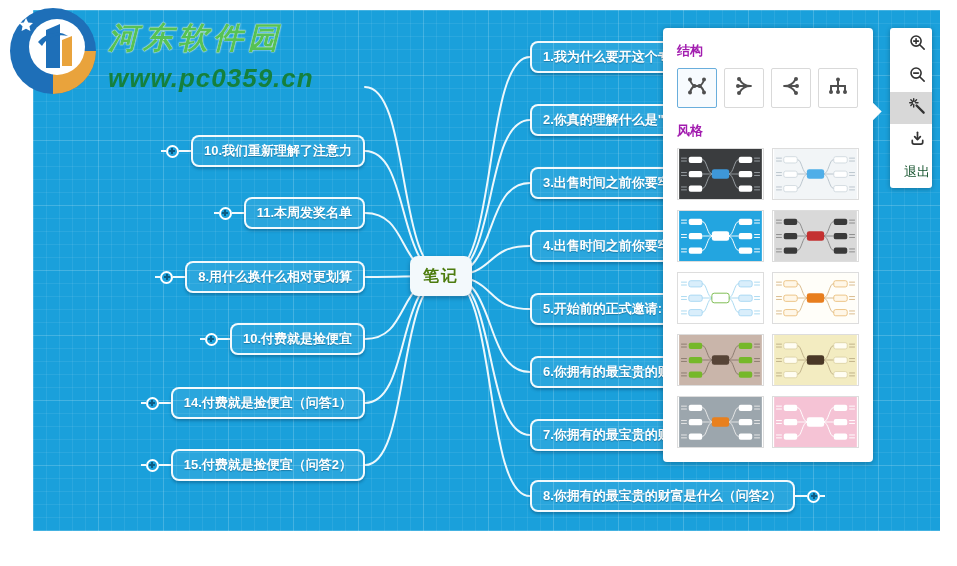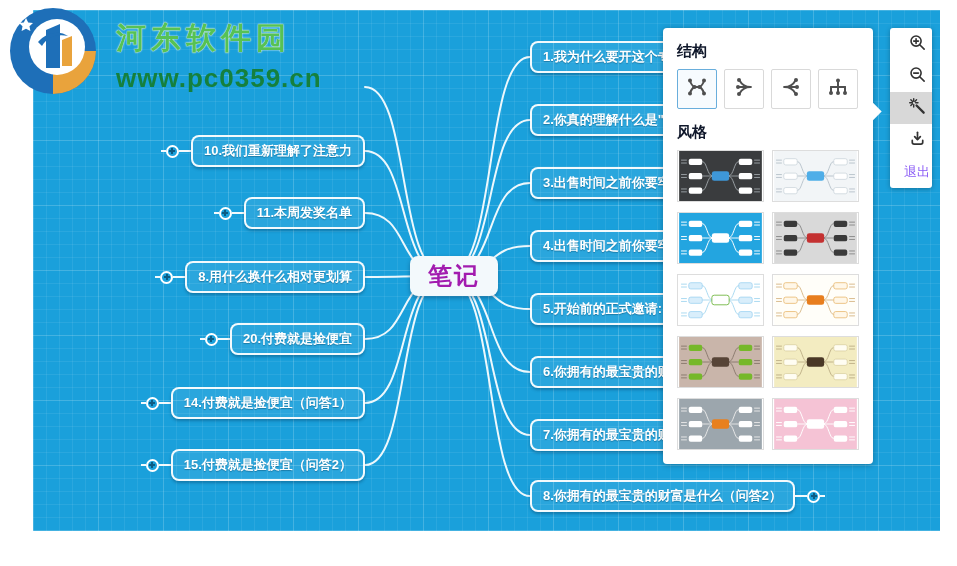--- a/index.html
+++ b/index.html
@@ -24,51 +24,51 @@
     background:rgba(255,255,255,.07);box-shadow:0 2px 3px rgba(0,40,70,.32);
     text-shadow:0 1px 1px rgba(0,60,90,.4);}
   .stub{width:5px;height:2px;background:rgba(255,255,255,.95);flex:none;}
   .tail{width:12px;height:2px;background:rgba(255,255,255,.95);flex:none;}
   .expander{width:13px;height:13px;border-radius:50%;border:2px solid #fff;background:#1AA0DB;
     position:relative;box-sizing:border-box;flex:none;cursor:pointer;}
   .expander::before{content:"";position:absolute;left:1.5px;right:1.5px;top:50%;height:2px;
     transform:translateY(-50%);background:#0D5B82;}
   .expander::after{content:"";position:absolute;top:1.5px;bottom:1.5px;left:50%;width:2px;
     transform:translateX(-50%);background:#0D5B82;}
-  .center-node{position:absolute;left:377px;top:246px;width:88px;height:40px;background:#F3F9FC;
+  .center-node{position:absolute;left:377px;top:246px;width:62px;height:40px;background:#F3F9FC;
     border-radius:8px;box-shadow:0 2px 4px rgba(0,30,60,.35);display:flex;align-items:center;
-    justify-content:center;font-size:24px;font-weight:600;color:#a21caf;letter-spacing:2px;}
+    justify-content:center;font-size:16px;font-weight:600;color:#4d7c0f;letter-spacing:2px;}
 
   
   .watermark{position:absolute;left:8px;top:6px;display:flex;align-items:flex-start;}
-  .wm-text{margin-left:18px;padding-top:12px;}
+  .wm-text{margin-left:10px;padding-top:12px;font-style:italic;}
   .wm-name{font-size:30px;font-weight:bold;color:#56C254;letter-spacing:5px;
     text-shadow:0 0 1px #fff,0 0 2px rgba(255,255,255,.8);}
   .wm-url{font-size:26px;font-weight:bold;color:#15803d;letter-spacing:1px;margin-top:4px;}
 
   
   .panel{position:absolute;left:663px;top:28px;width:210px;background:#fff;border-radius:4px;
     box-shadow:0 1px 6px rgba(0,0,0,.28);padding:12px 14px 14px;box-sizing:border-box;}
   .panel-arrow{position:absolute;right:-6px;top:77px;width:13px;height:13px;background:#fff;
     transform:rotate(45deg);}
-  .panel-heading{font-size:15px;font-weight:bold;color:#0f172a;margin:2px 0 8px;}
+  .panel-heading{font-size:13px;font-weight:bold;color:#a21caf;margin:2px 0 8px;}
   .structure-row{display:flex;gap:7px;margin-bottom:14px;}
   .struct-btn{width:40px;height:40px;box-sizing:border-box;border:1px solid #D9D9D9;border-radius:2px;
     background:#fff;display:flex;align-items:center;justify-content:center;cursor:pointer;}
   .struct-btn.selected{border:1px solid #69AEDC;background:#F7FBFE;}
   .themes-grid{display:grid;grid-template-columns:1fr 1fr;gap:10px 8px;}
   .theme-thumb{width:87px;height:52px;box-sizing:border-box;border:1px solid #DDD;cursor:pointer;
     overflow:hidden;}
   .theme-thumb svg{display:block;}
 
   
   .toolbar{position:absolute;left:890px;top:28px;width:42px;background:#fff;border-radius:3px;
     box-shadow:0 1px 5px rgba(0,0,0,.28);display:flex;flex-direction:column;overflow:hidden;}
   .tool-item{height:32px;display:flex;align-items:center;justify-content:center;cursor:pointer;
-    color:#8b5cf6;font-size:13px;padding-left:12px;}
+    color:#14532d;font-size:13px;padding-left:12px;}
   .tool-item.active{background:#D8D8D8;}
 </style>
 </head>
 <body>
 
 <div class="page">
 
   <div class="canvas" id="canvas">
     <svg id="edges" width="907" height="521">
         <path d="M414,266 C465,266 450,47 497,47" fill="none" stroke="rgba(255,255,255,.92)" stroke-width="2" stroke-linecap="round"></path>
@@ -133,21 +133,21 @@
       <div class="node-row left" style="top: 267px; right: 575px;">
         <div class="stub"></div>
         <div class="expander"></div>
         <div class="tail"></div>
         <div class="node-box">8.用什么换什么相对更划算</div>
       </div>
       <div class="node-row left" style="top: 329px; right: 575px;">
         <div class="stub"></div>
         <div class="expander"></div>
         <div class="tail"></div>
-        <div class="node-box">20.付费就是捡便宜</div>
+        <div class="node-box">10.付费就是捡便宜</div>
       </div>
       <div class="node-row left" style="top: 393px; right: 575px;">
         <div class="stub"></div>
         <div class="expander"></div>
         <div class="tail"></div>
         <div class="node-box">14.付费就是捡便宜（问答1）</div>
       </div>
       <div class="node-row left" style="top: 455px; right: 575px;">
         <div class="stub"></div>
         <div class="expander"></div>

